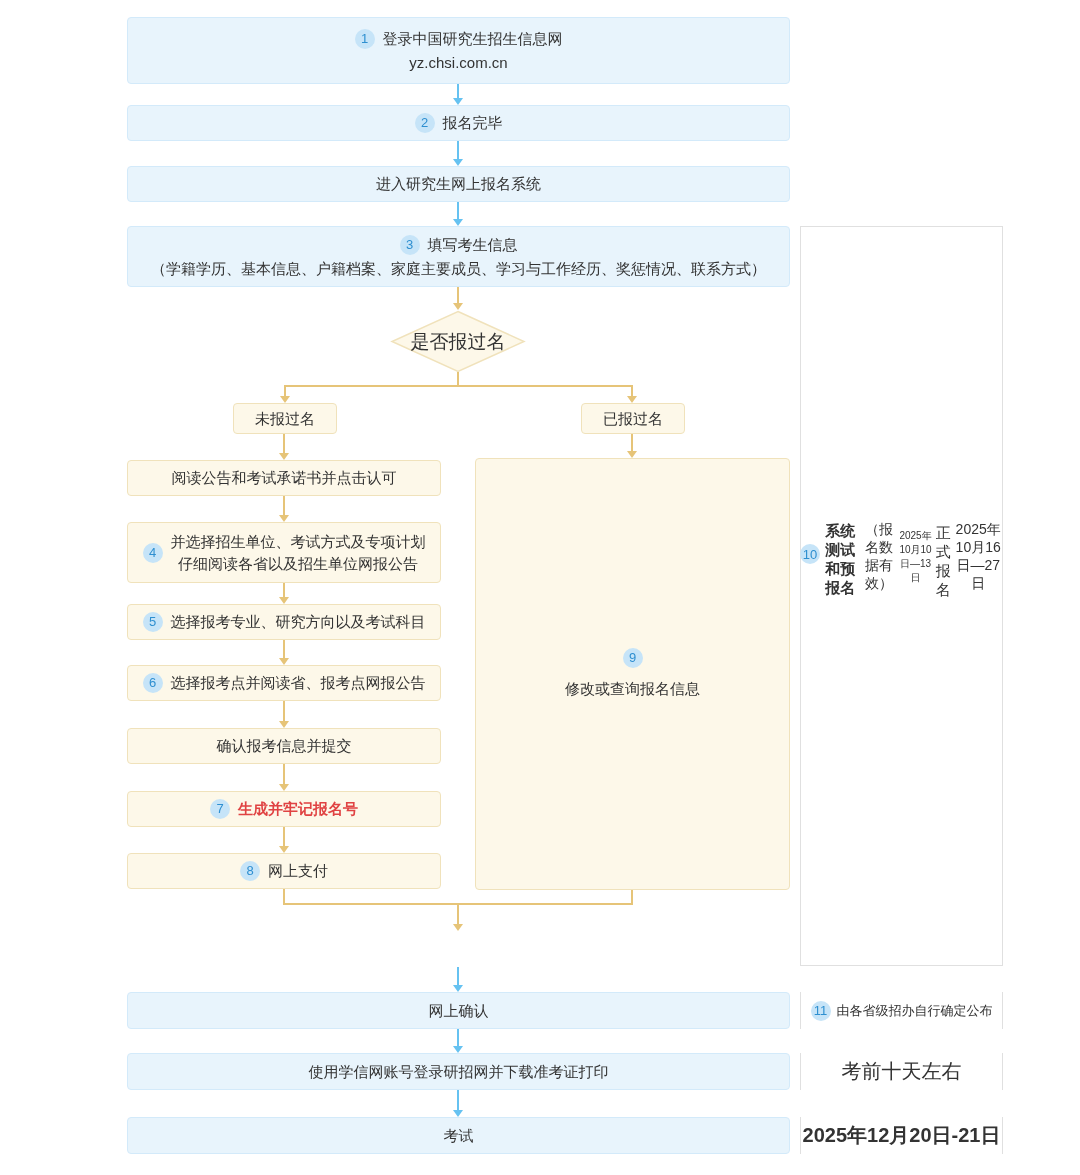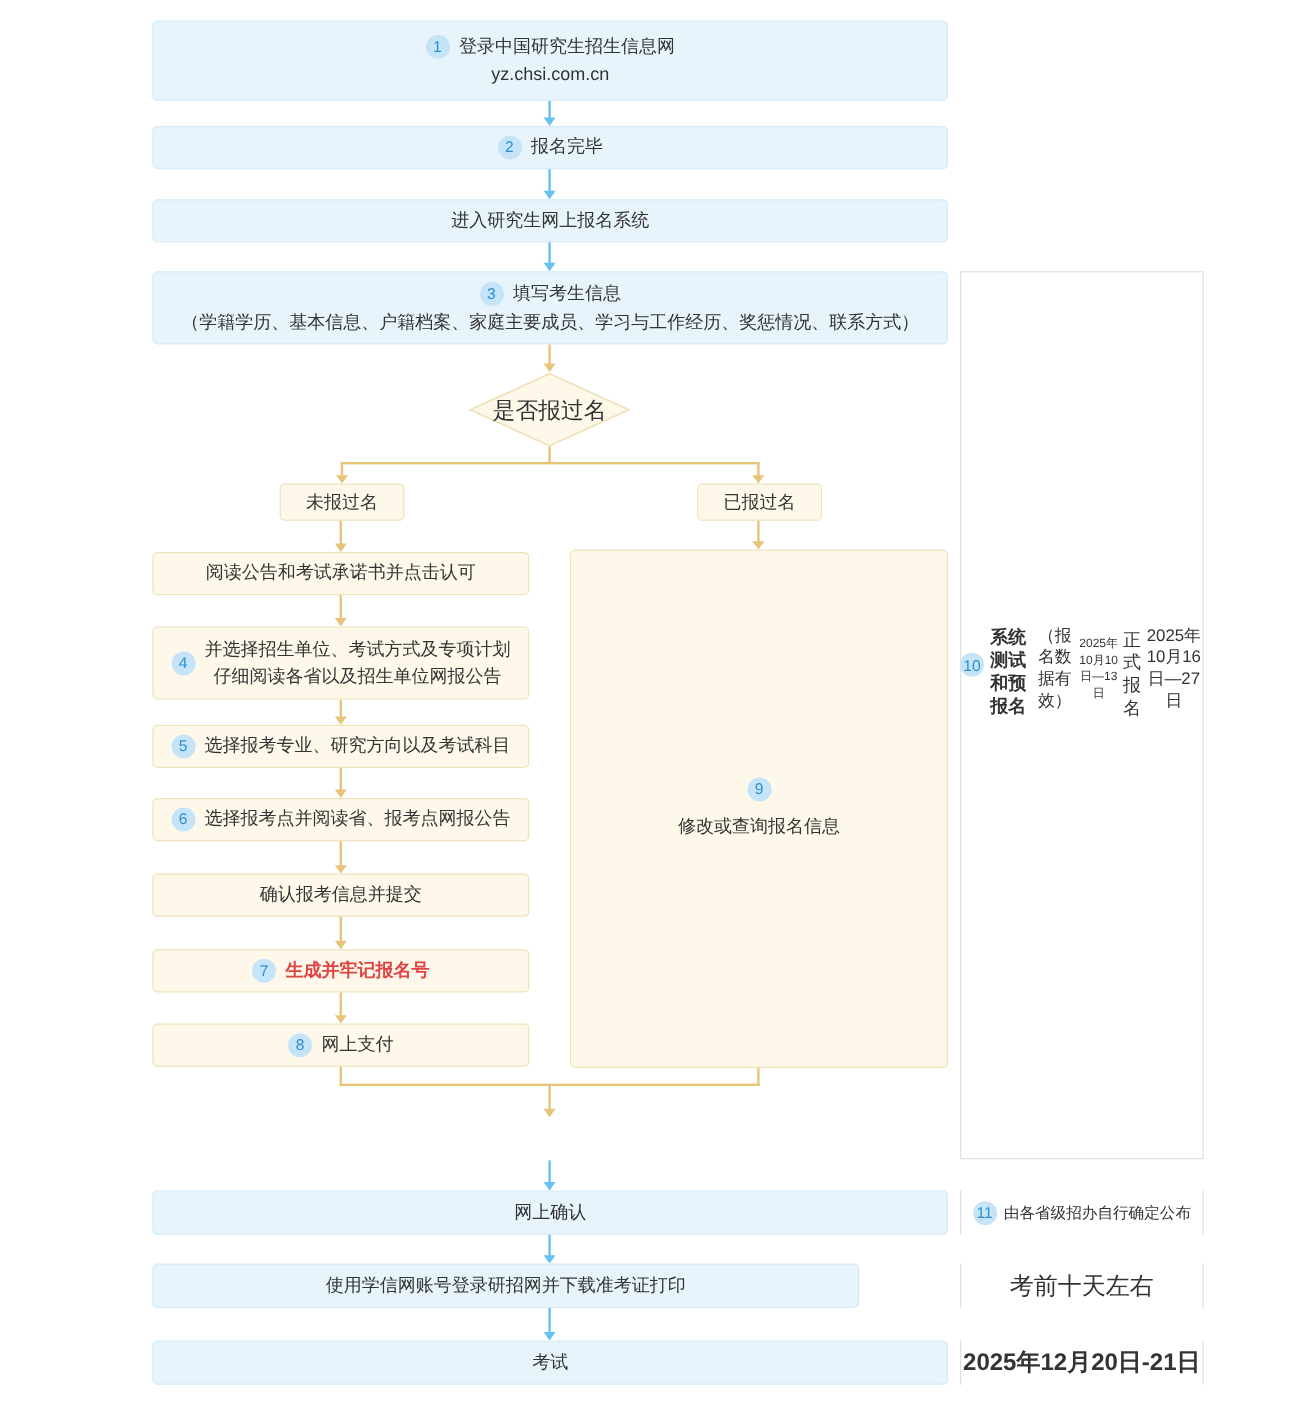--- a/index.html
+++ b/index.html
@@ -166,21 +166,21 @@
 
 
   <div class="arrow blue" style="left:458px;top:967px;height:25px"></div>
 
   <div class="box blue" style="left:127px;top:992px;width:663px;height:37px">
     <span>网上确认</span>
   </div>
 
   <div class="arrow blue" style="left:458px;top:1029px;height:24px"></div>
 
-  <div class="box blue" style="left:127px;top:1053px;width:589px;height:37px">
+  <div class="box blue" style="left:127px;top:1053px;width:663px;height:37px">
     <span>使用学信网账号登录研招网并下载准考证打印</span>
   </div>
 
   <div class="arrow blue" style="left:458px;top:1090px;height:27px"></div>
 
   <div class="box blue" style="left:127px;top:1117px;width:663px;height:37px">
     <span>考试</span>
   </div>
 
   <div class="bracket" style="left:800px;top:226px;width:203px;height:740px"></div>

